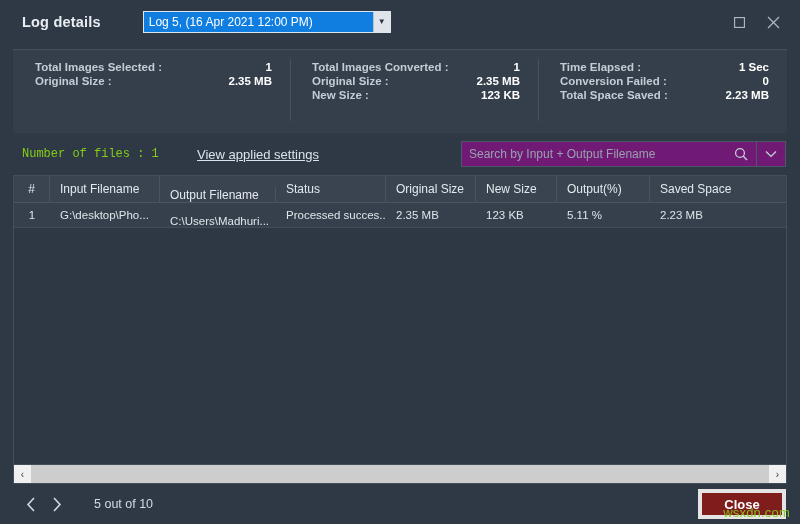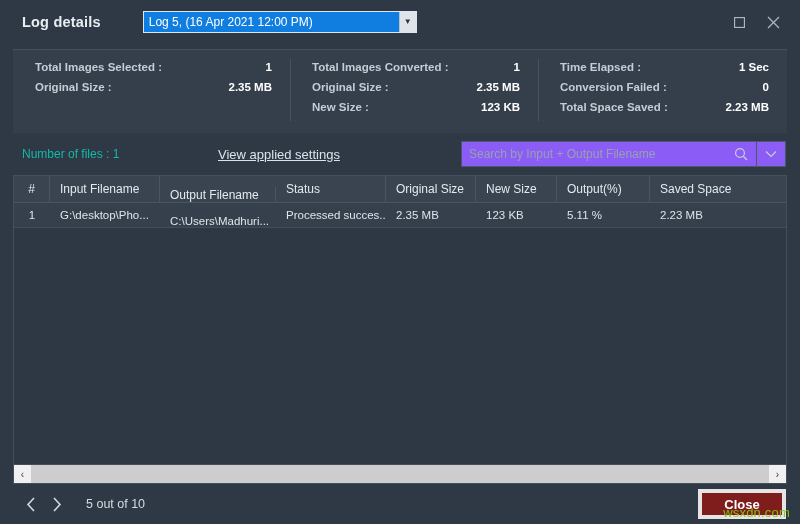--- a/index.html
+++ b/index.html
@@ -22,21 +22,21 @@
     display: flex; align-items: center;
     padding: 0 6px 0 22px;
     background: #2f3945;
   }
   .title-text {
     font-size: 14.5px; color: #e8edf2; font-weight: bold;
     letter-spacing: .2px; white-space: nowrap;
   }
   .log-select {
     margin-left: 42px;
-    width: 274px; height: 22px;
+    width: 248px; height: 22px;
     display: flex; align-items: stretch;
     border: 1px solid #dfe6ec;
     background: #14532d;
   }
   .log-select-value {
     flex: 1 1 auto;
     background: #0f7ee0;
     color: #ffffff;
     font-size: 12px;
     display: flex; align-items: center;
@@ -67,21 +67,21 @@
   .stats {
     background: #353f4b;
     border-top: 1px solid #44505e;
     height: 84px;
     display: flex;
     padding: 11px 0 0 0;
   }
   .stat-col {
     position: relative;
     padding: 0 18px 0 22px;
-    display: flex; flex-direction: column; gap: 8px;
+    display: flex; flex-direction: column; gap: 2px;
   }
   .stat-col.c1 { width: 277px; }
   .stat-col.c2 { width: 248px; text-align: center; }
   .stat-col.c3 { width: 249px; }
   .stat-col + .stat-col::before {
     content: ""; position: absolute; left: 0; top: -2px;
     width: 1px; height: 62px; background: #48535f;
   }
   .stat-row {
     display: flex; justify-content: space-between; align-items: baseline;
@@ -90,31 +90,31 @@
   .stat-label { color: #c4ccd5; font-weight: bold; white-space: nowrap; }
   .stat-value { color: #ffffff; font-weight: bold; white-space: nowrap; }
 
   
   .toolbar {
     height: 42px; flex: 0 0 42px;
     display: flex; align-items: center;
     padding: 0 14px 0 22px;
     position: relative;
   }
-  .files-count { font-size: 12px; color: #14b8a6; white-space: nowrap; }
+  .files-count { font-size: 12px; color: #84cc16; white-space: nowrap; font-family: Liberation Mono, monospace; }
   .applied-link {
-    position: absolute; left: 218px;
+    position: absolute; left: 197px;
     font-size: 13px; color: #dbe2e9;
     text-decoration: underline; white-space: nowrap;
   }
   .search-box {
     margin-left: auto;
     width: 325px; height: 26px;
     border: 1px solid #4d5866;
-    background: #8b5cf6;
+    background: #701a75;
     display: flex; align-items: stretch;
   }
   .search-input {
     flex: 1 1 auto;
     background: transparent; border: 0; outline: 0;
     color: #d7dee5; font-size: 12px;
     font-family: "Liberation Sans", sans-serif;
     padding-left: 7px;
   }
   .search-input::placeholder { color: #97a2ae; opacity: 1; }
@@ -191,21 +191,21 @@
     height: 40px; flex: 0 0 40px;
     display: flex; align-items: center;
     padding: 0 14px 0 18px;
   }
   .page-btn {
     width: 26px; height: 26px;
     display: flex; align-items: center; justify-content: center;
     color: #cfd7df;
   }
   .page-status {
-    margin-left: 16px;
+    margin-left: 24px;
     font-size: 12.5px; color: #d4dbe2; white-space: nowrap;
   }
   .close-btn {
     margin-left: auto;
     width: 88px; height: 30px;
     background: #7f1d1d;
     border: 4px solid #e5e5e5;
     color: #ffffff; font-size: 13px; font-weight: bold;
     display: flex; align-items: center; justify-content: center;
     font-family: "Liberation Sans", sans-serif;

